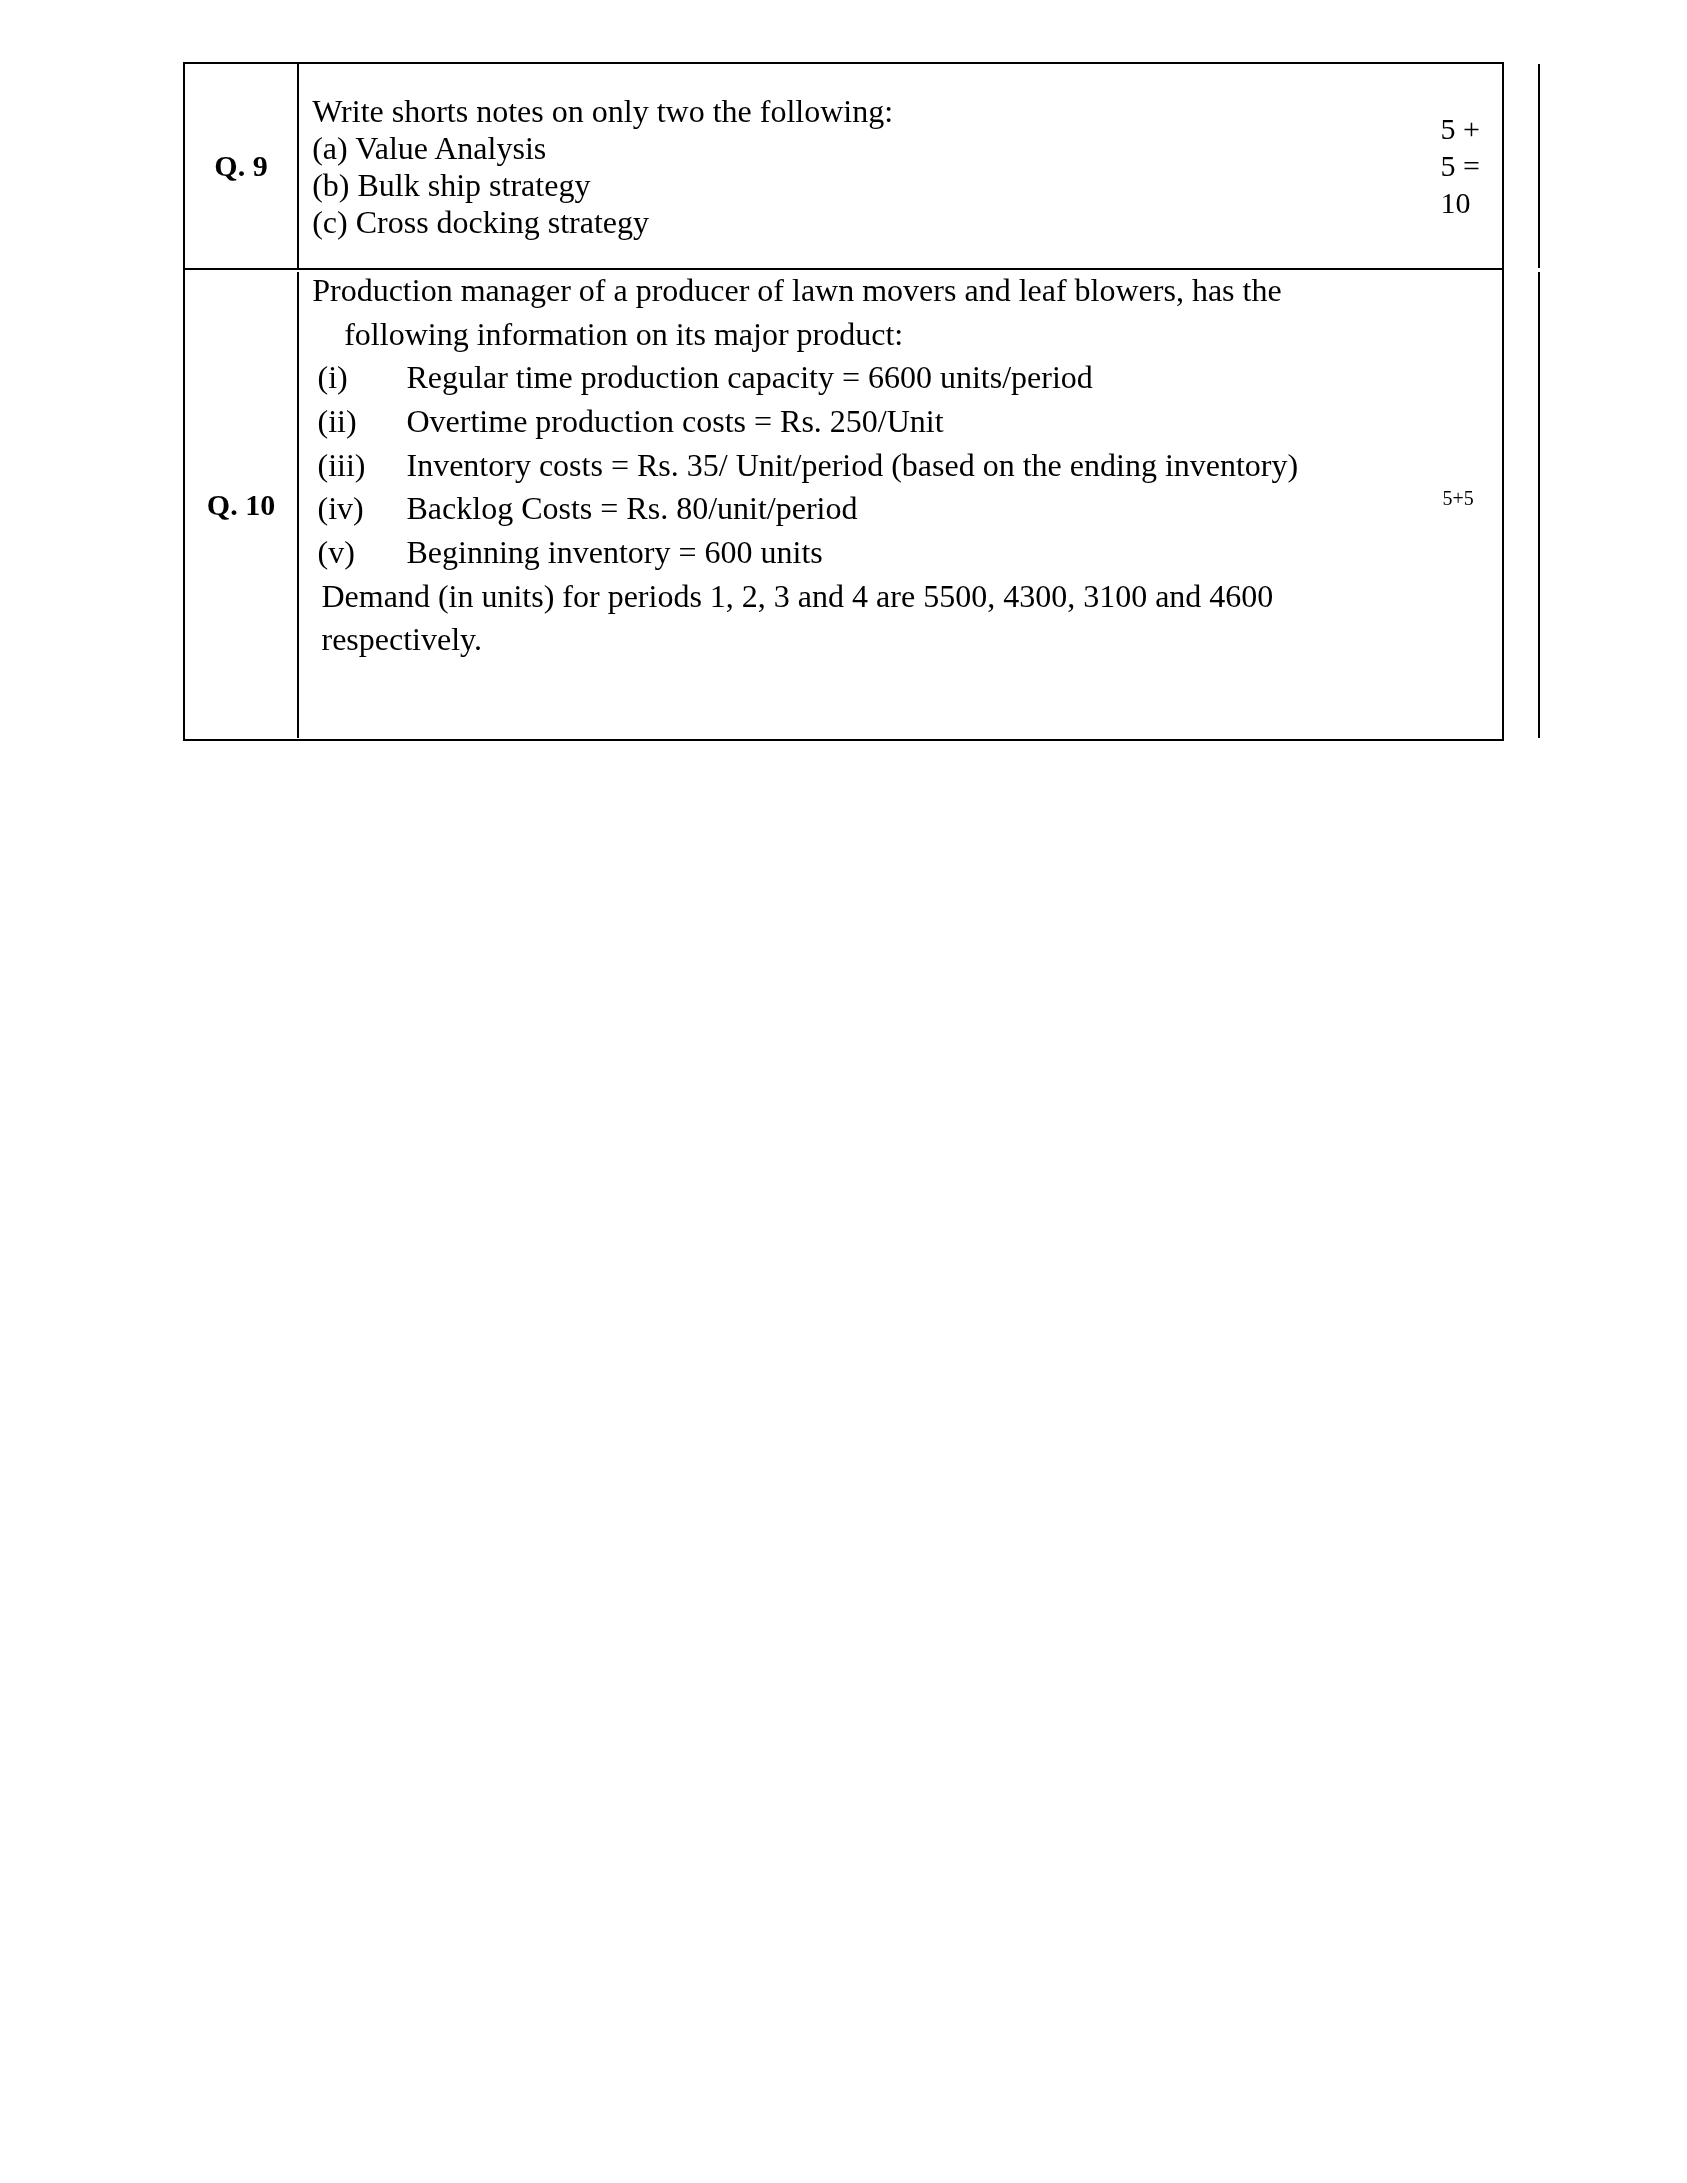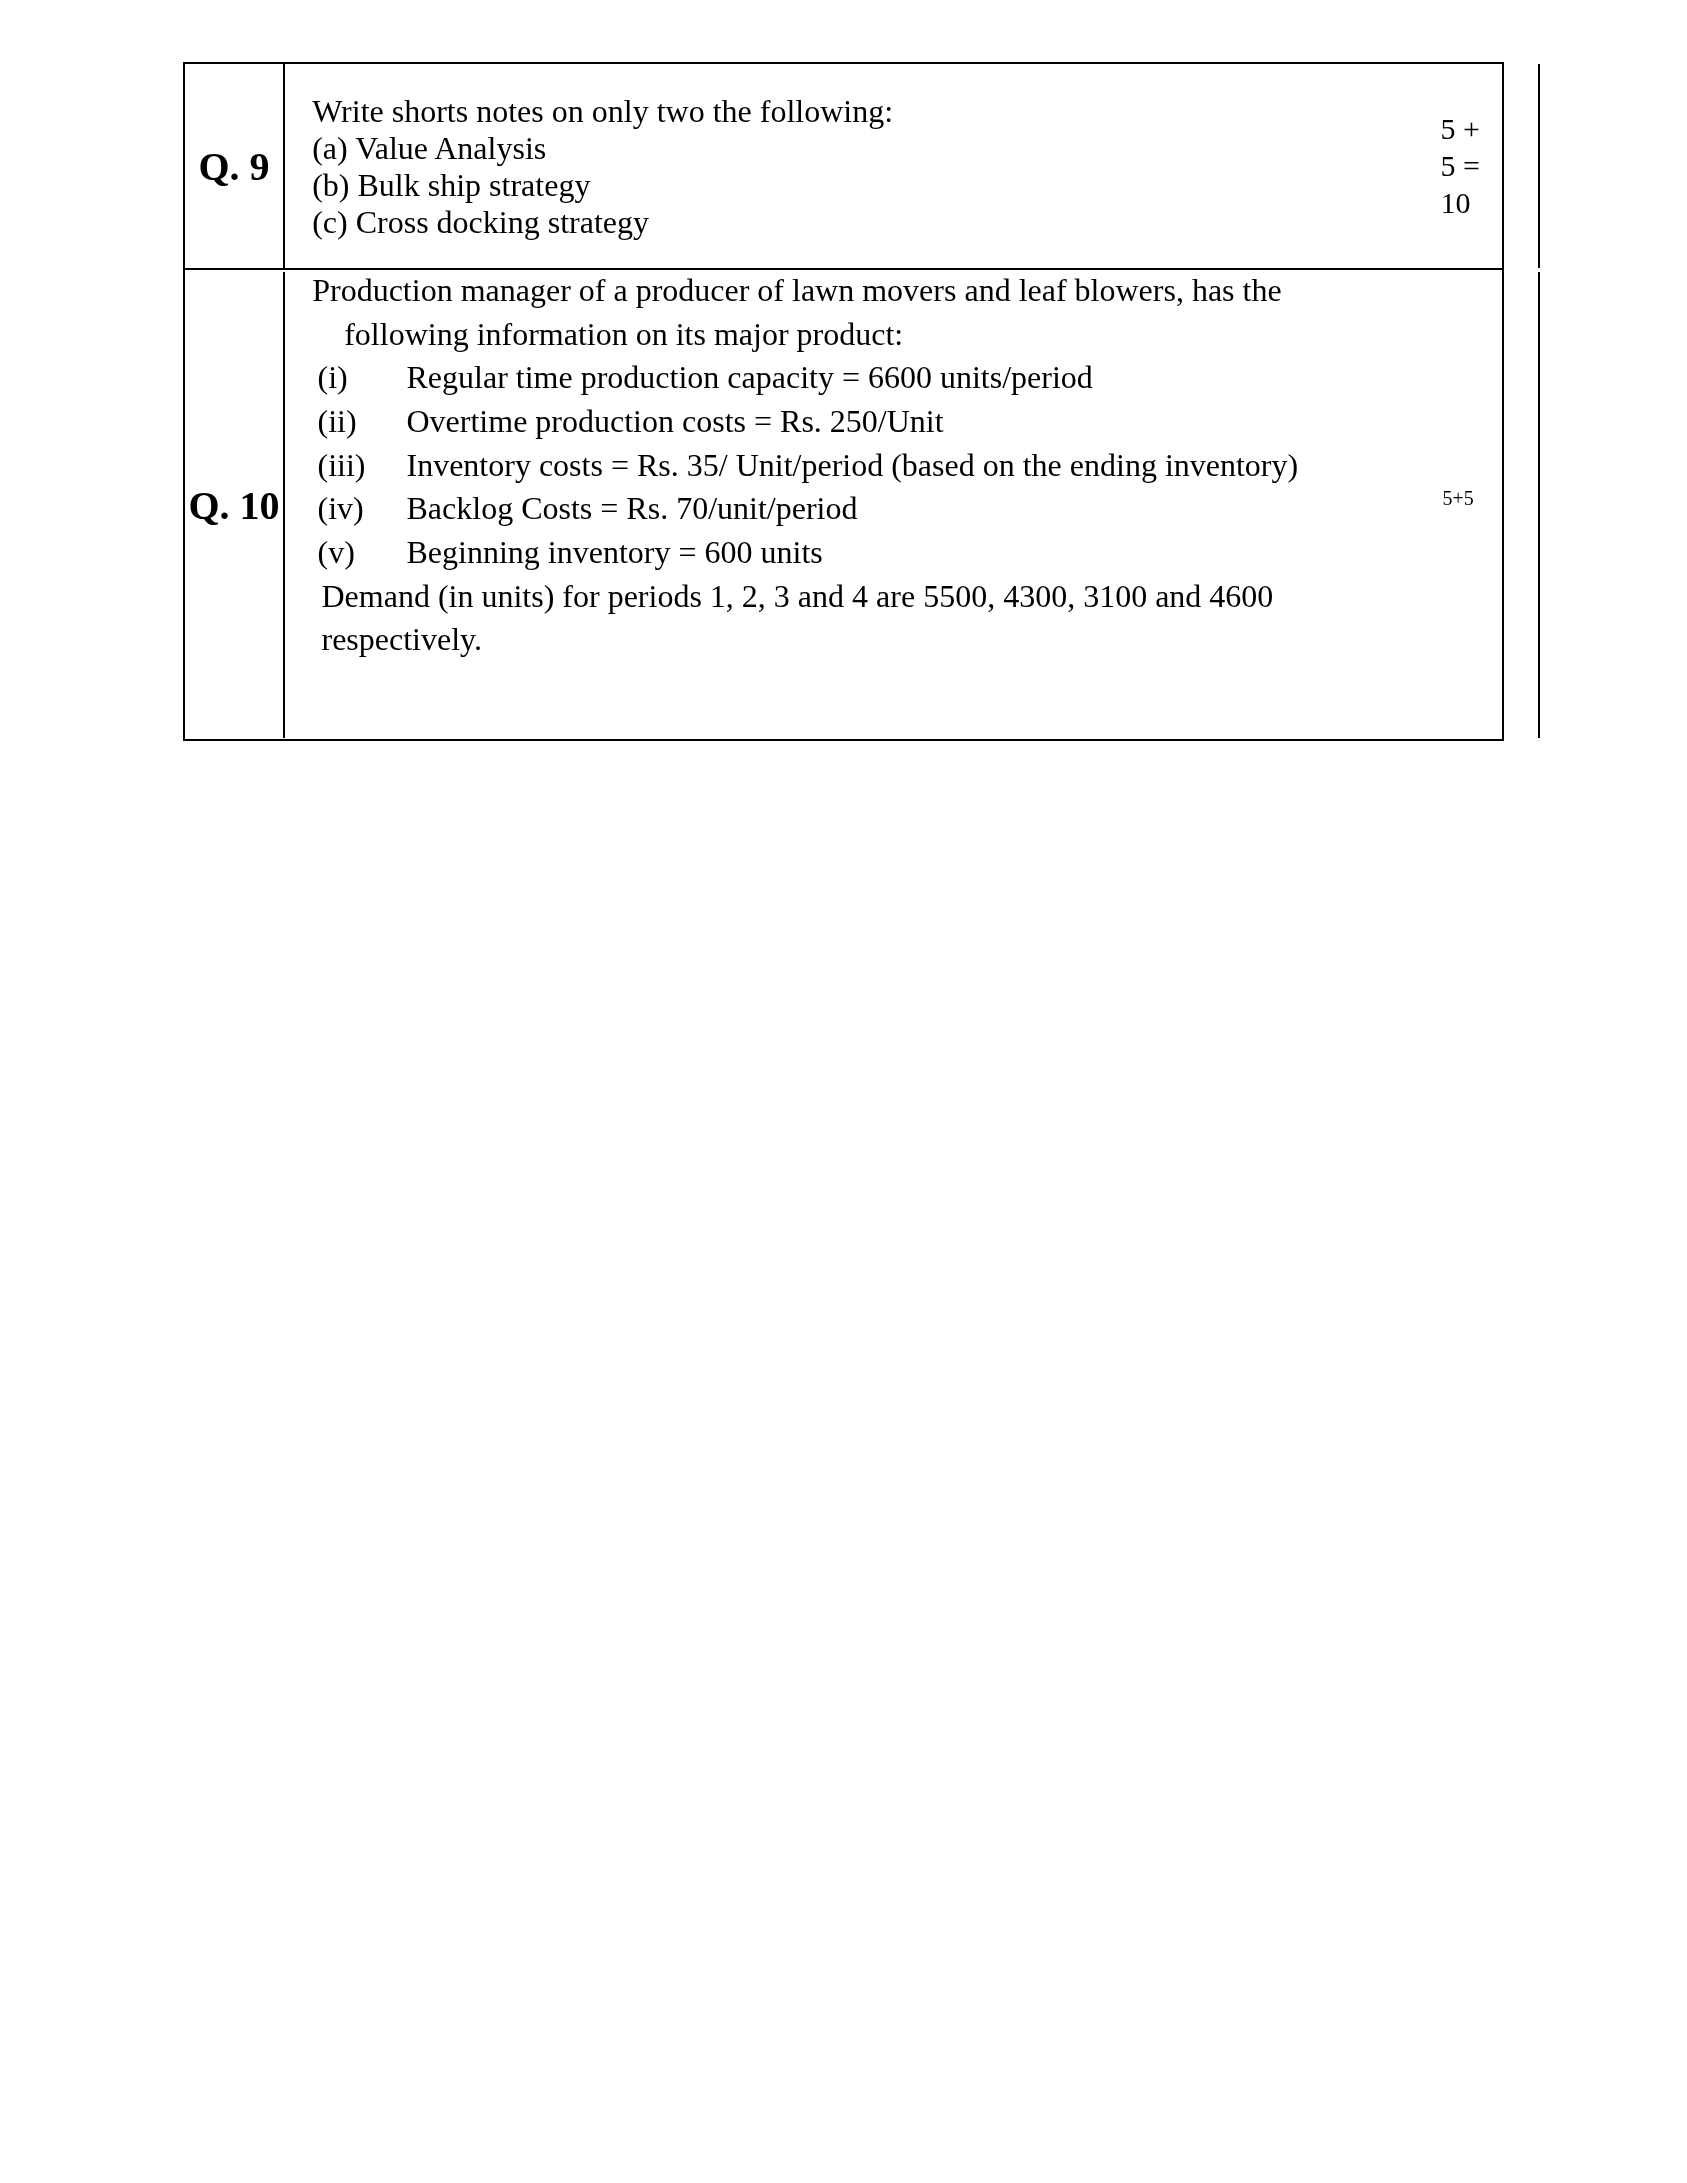--- a/index.html
+++ b/index.html
@@ -4,23 +4,23 @@
   <style>
     html, body { margin: 0; padding: 0; background: #ffffff; }
     body { width: 1687px; height: 2183px; position: relative; overflow: hidden;
            font-family: "Liberation Serif", "DejaVu Serif", serif; color: #000; }
     .tbl { position: absolute; left: 183px; top: 62px; width: 1321px; height: 679px;
            border: 2.6px solid #000; box-sizing: border-box; }
     .row { position: absolute; left: 0; width: 100%; box-sizing: border-box; }
     .row1 { top: 0; height: 206px; border-bottom: 2.6px solid #000; }
     .row2 { top: 208px; height: 466px; }
     .cell { position: absolute; top: 0; bottom: 0; box-sizing: border-box; }
-    .c-num { left: 0; width: 100px; border-right: 2.6px solid #000;
+    .c-num { left: 0; width: 114px; border-right: 2.6px solid #000;
              display: flex; align-items: center; justify-content: center;
-             font-weight: bold; font-size: 40px; }
+             font-weight: bold; font-size: 30px; }
     .c-body { left: 114px; width: 1241px; border-right: 2.6px solid #000; }
     .c-marks { left: 1231px; right: 0; font-size: 30px; }
     .txt { position: absolute; font-size: 32px; line-height: 37px; white-space: nowrap; }
     .li { position: absolute; font-size: 32px; white-space: nowrap; }
     .li .num { position: absolute; left: 0; }
     .li .body { position: absolute; left: 89px; }
   </style>
 </head>
 <body>
 
@@ -58,21 +58,21 @@
       <div class="li" style="left:18.5px; top:131px;">
         <span class="num">(ii)</span>
         <span class="body">Overtime production costs = Rs. 250/Unit</span>
       </div>
       <div class="li" style="left:18.5px; top:175px;">
         <span class="num">(iii)</span>
         <span class="body">Inventory costs = Rs. 35/ Unit/period (based on the ending inventory)</span>
       </div>
       <div class="li" style="left:18.5px; top:218px;">
         <span class="num">(iv)</span>
-        <span class="body">Backlog Costs = Rs. 70/unit/period</span>
+        <span class="body">Backlog Costs = Rs. 80/unit/period</span>
       </div>
       <div class="li" style="left:18.5px; top:262px;">
         <span class="num">(v)</span>
         <span class="body">Beginning inventory = 600 units</span>
       </div>
 
       <div class="txt" style="left:22.5px; top:306px;">Demand (in units) for periods 1, 2, 3 and 4 are 5500, 4300, 3100 and 4600</div>
       <div class="txt" style="left:22.5px; top:349px;">respectively.</div>
     </div>
     <div class="cell c-marks">

